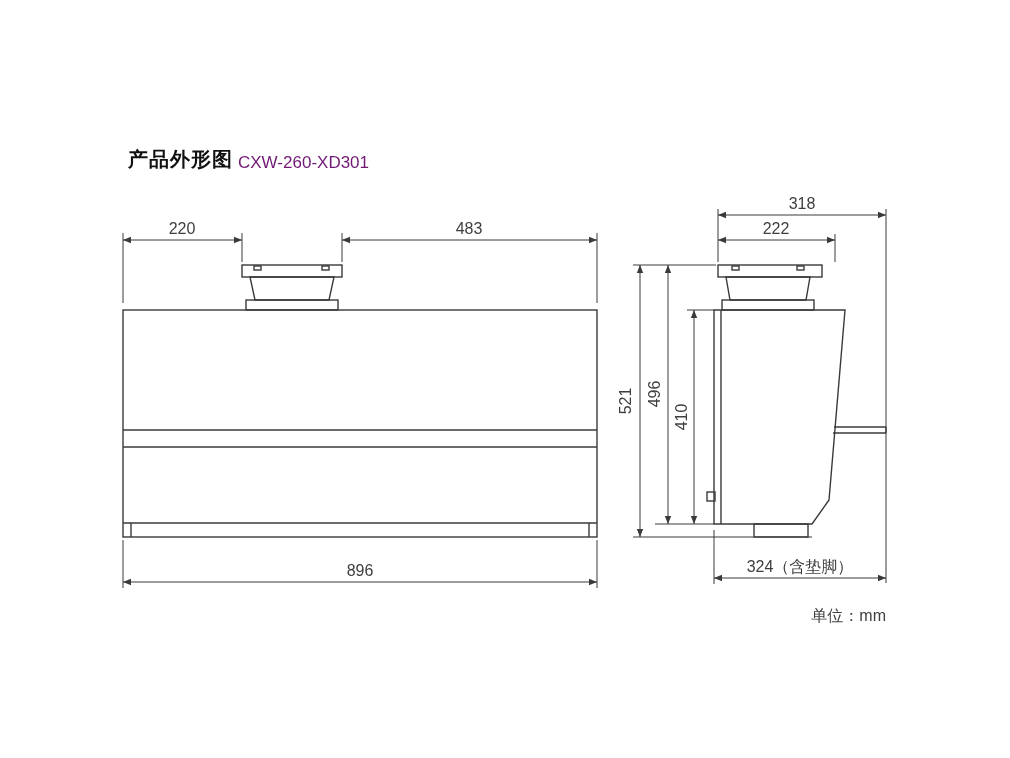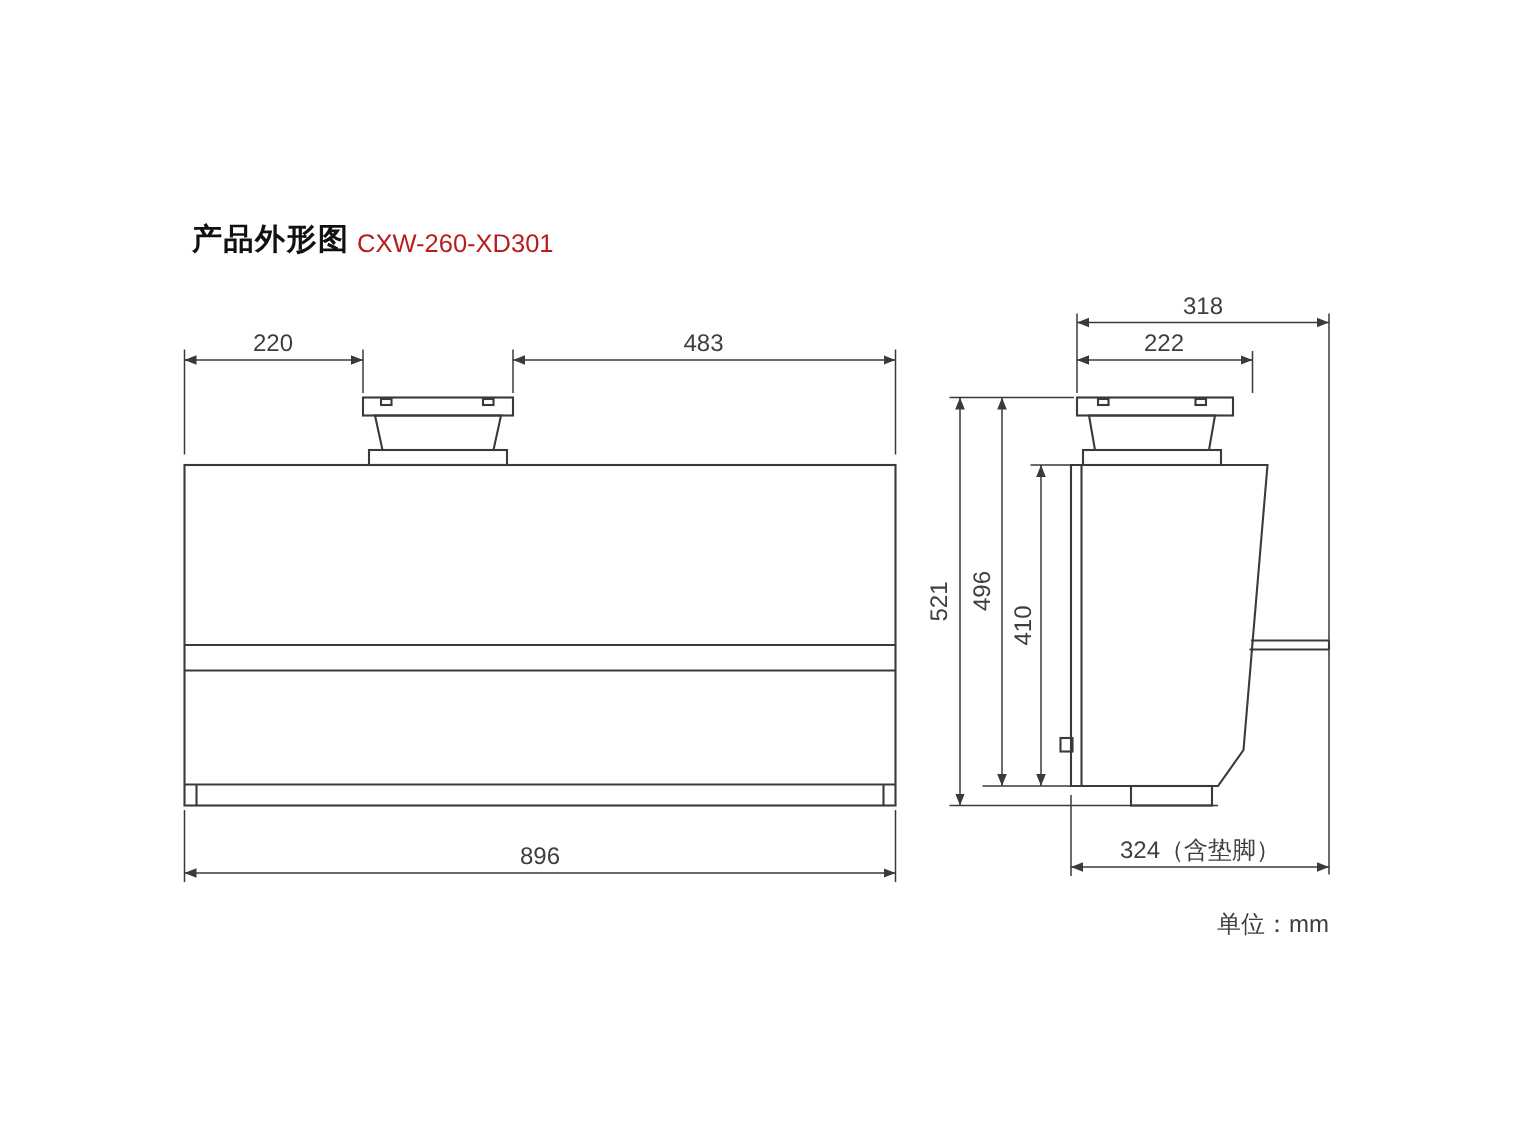--- a/index.html
+++ b/index.html
@@ -1,20 +1,20 @@
 <!DOCTYPE html>
 <html><head>
 <meta charset="utf-8">
 <style>
   html,body{margin:0;padding:0;background:#ffffff;}
   .canvas{position:relative;width:1010px;height:758px;background:#ffffff;
           font-family:"Liberation Sans","DejaVu Sans",sans-serif;overflow:hidden;}
   .title-row{position:absolute;left:128px;top:146px;display:flex;align-items:flex-end;gap:5px;}
   .title{font-size:20px;font-weight:bold;color:#111111;letter-spacing:1px;}
-  .model{font-size:17px;color:#b91c1c;}
+  .model{font-size:17px;color:#701a75;}
   svg{position:absolute;left:0;top:0;}
   .draw{stroke:#3a3a3a;fill:none;stroke-width:1.4;stroke-linejoin:miter;}
   .dim,.ext{stroke:#3a3a3a;fill:none;stroke-width:1;}
   text{fill:#3e3e3e;font-size:16px;font-family:"Liberation Sans","DejaVu Sans",sans-serif;}
   .unit-text{font-size:16px;}
 </style>
 </head>
 <body>
 
 <div class="canvas">

